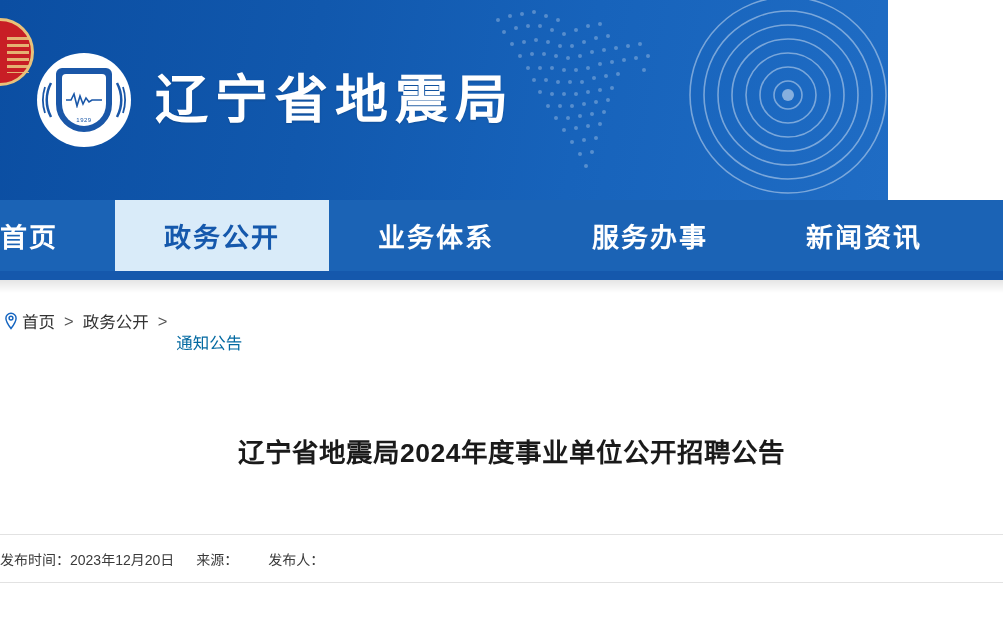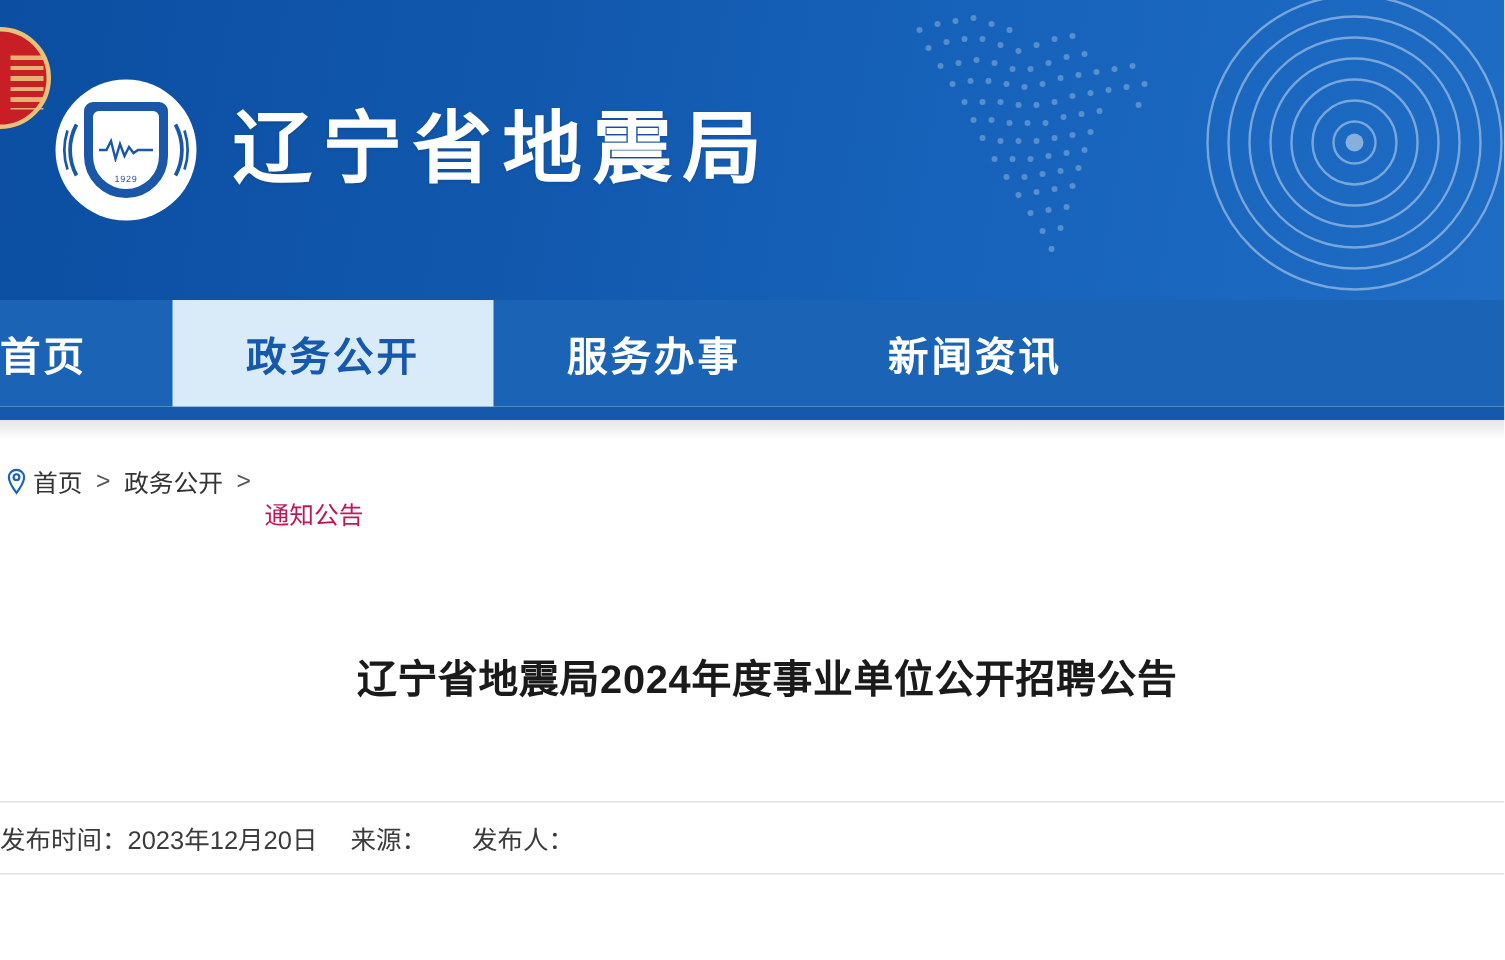--- a/index.html
+++ b/index.html
@@ -8,21 +8,21 @@
     width: 1003px;
     height: 640px;
     overflow: hidden;
     font-family: "Liberation Sans", "DejaVu Sans", sans-serif;
     background: #ffffff;
   }
 
   
   .banner {
     position: relative;
-    width: 1003px;
+    width: 888px;
     height: 200px;
     background: linear-gradient(100deg, #0b4ea2 0%, #1158ad 35%, #1763bb 65%, #1f6cc4 100%);
     overflow: hidden;
   }
   
   .banner-map {
     position: absolute;
     right: 120px;
     top: -10px;
     width: 300px;
@@ -197,21 +197,21 @@
     margin-left: 0px;
     width: 22px;
     height: 22px;
     display: inline-flex;
     align-items: center;
     justify-content: center;
     flex: none;
   }
   .bc-sep { margin: 0 9px; color: #555; }
   .bc-link { color: #333333; text-decoration: none; cursor: pointer; }
-  .bc-link.current { color: #be185d; margin-top: 41px; }
+  .bc-link.current { color: #0369a1; margin-top: 41px; }
 
   
   .article-wrap {
     padding-top: 86px;
     text-align: center;
   }
   .article-title {
     font-size: 26.5px;
     font-weight: bold;
     color: #1a1a1a;
@@ -222,21 +222,21 @@
   .meta-divider {
     margin-top: 62px;
     width: 1003px;
     height: 1px;
     background: #e2e2e2;
   }
   .meta-bar {
     height: 47px;
     display: flex;
     align-items: center;
-    font-size: 17px;
+    font-size: 14px;
     color: #3b3b3b;
     padding-left: 0px;
   }
   .meta-item { white-space: nowrap; }
   .meta-gap-1 { width: 22px; }
   .meta-gap-2 { width: 30px; }
   .meta-divider-bottom {
     width: 1003px;
     height: 1px;
     background: #e2e2e2;
@@ -375,20 +375,23 @@
 </div>
 
 <nav class="navbar">
   <div class="nav-item home">
     <span>首页</span>
   </div>
   <div class="nav-item w-std active">
     <span>政务公开</span>
   </div>
   <div class="nav-item w-std">
+    <span>业务体系</span>
+  </div>
+  <div class="nav-item w-std">
     <span>服务办事</span>
   </div>
   <div class="nav-item w-std">
     <span>新闻资讯</span>
   </div>
 </nav>
 <div class="nav-bottom-line"></div>
 <div class="nav-shadow"></div>
 
 <div class="breadcrumb">

